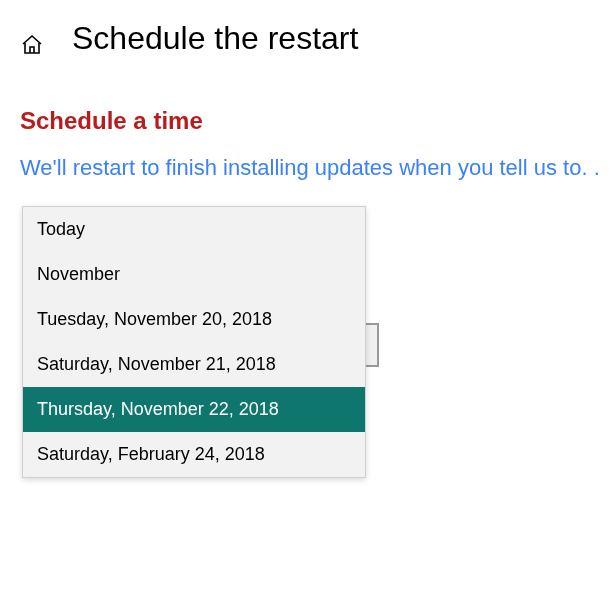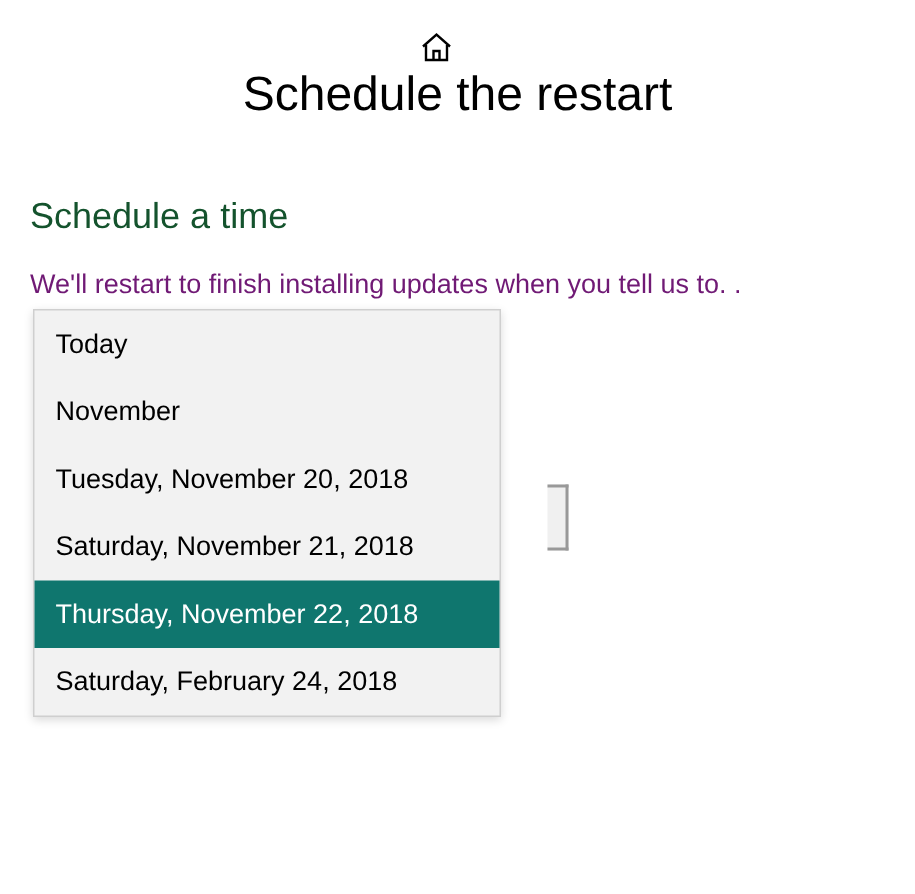--- a/index.html
+++ b/index.html
@@ -10,63 +10,62 @@
     body {
       font-family: "Segoe UI", -apple-system, sans-serif;
       background: #ffffff;
       width: 610px;
       height: 596px;
       position: relative;
       font-weight: 400;
     }
     .header {
       display: flex;
-      align-items: center;
+      align-items: flex-end;
       padding: 20px 20px 10px 20px;
-      flex-direction: column;
     }
     .home-icon {
       width: 24px;
       height: 24px;
       margin-right: 28px;
       flex-shrink: 0;
     }
     .page-title {
       font-size: 32px;
       font-weight: 400;
       color: #000;
     }
     .section-header {
       font-size: 24px;
-      font-weight: 400;
-      color: #14532d;
+      font-weight: 700;
+      color: #b91c1c;
       padding: 40px 20px 12px 20px;
     }
     .description {
-      font-size: 18px;
-      color: #701a75;
+      font-size: 22px;
+      color: #3b82f6;
       padding: 8px 20px 4px 20px;
       white-space: nowrap;
       overflow: hidden;
     }
     .dropdown-remnant {
       position: absolute;
       left: 365px;
       top: 323px;
       width: 14px;
       height: 44px;
       border: 2px solid #999;
       border-left: none;
       background: #f0f0f0;
     }
     .dropdown-panel {
       position: absolute;
       left: 22px;
       top: 206px;
-      width: 312px;
+      width: 344px;
       background: #f2f2f2;
       border: 1px solid #cfcfcf;
       box-shadow: 0 2px 6px rgba(0,0,0,0.15);
     }
     .dropdown-item {
       padding: 12px 14px;
       font-size: 18px;
       color: #000;
       cursor: default;
     }

